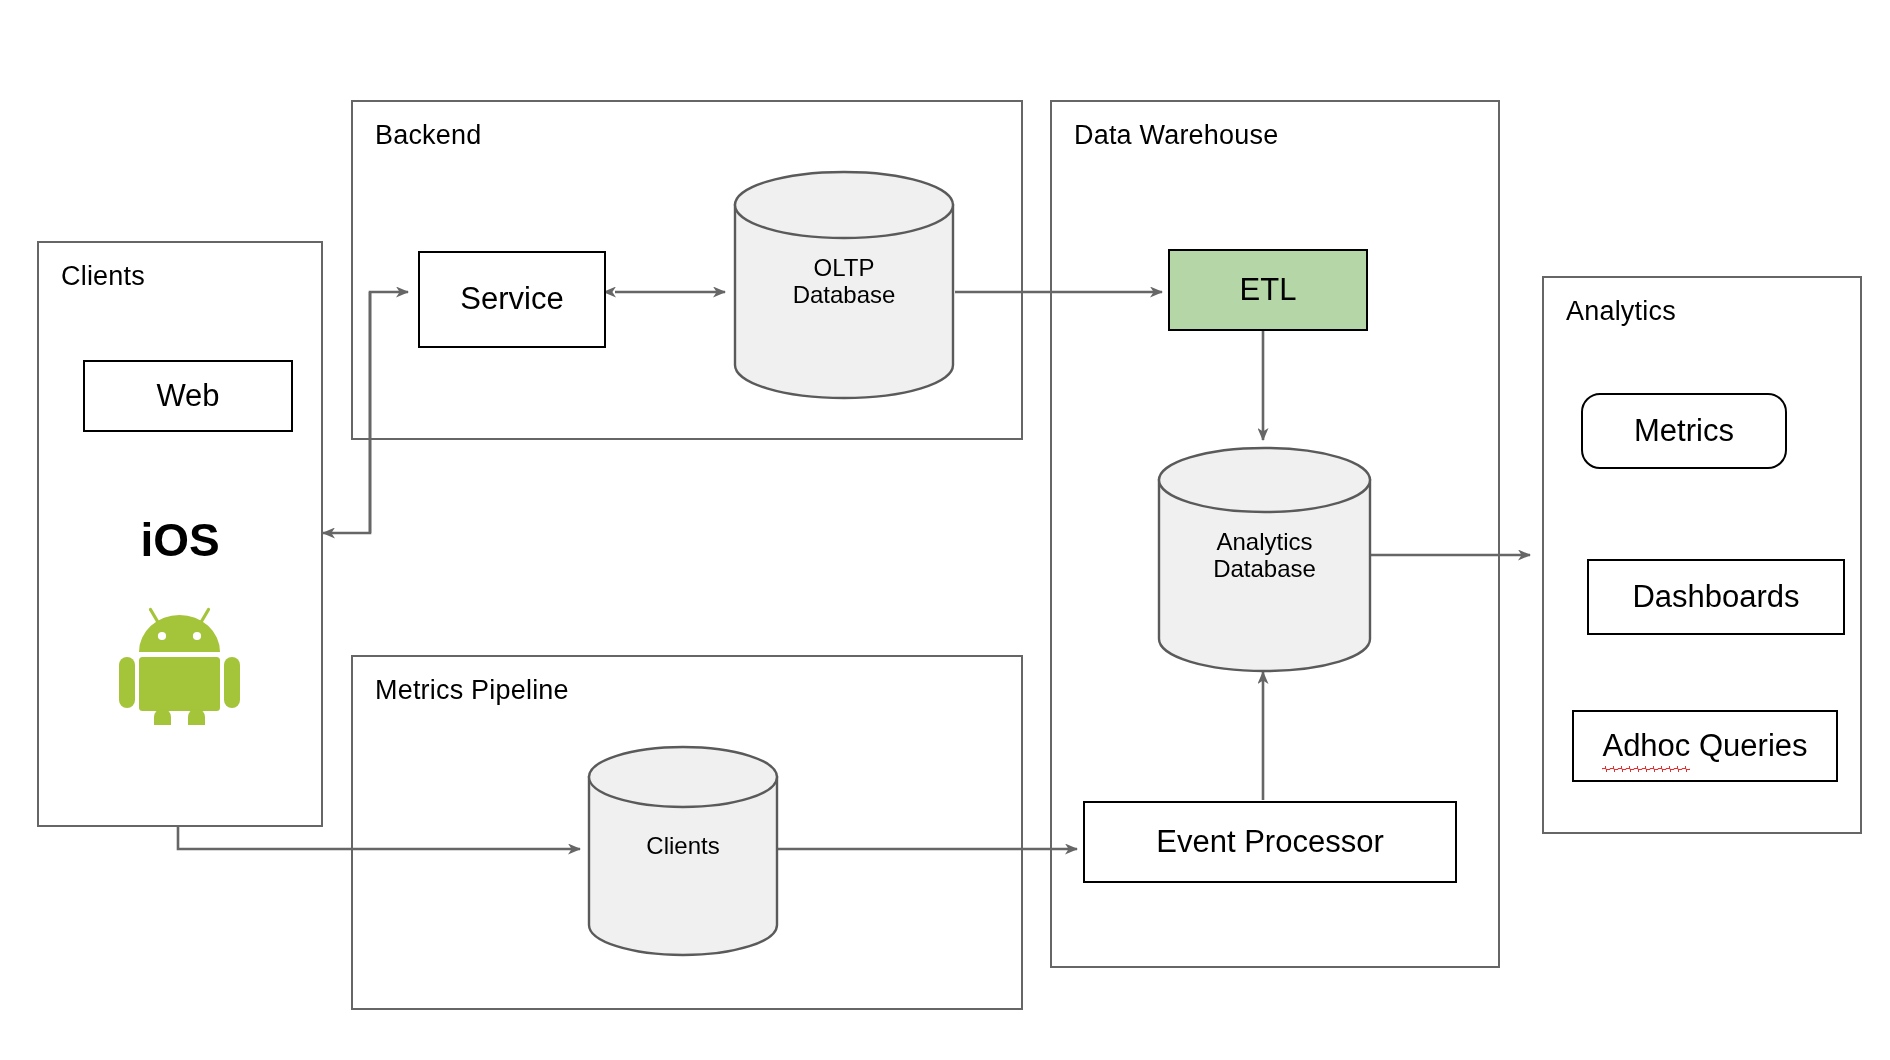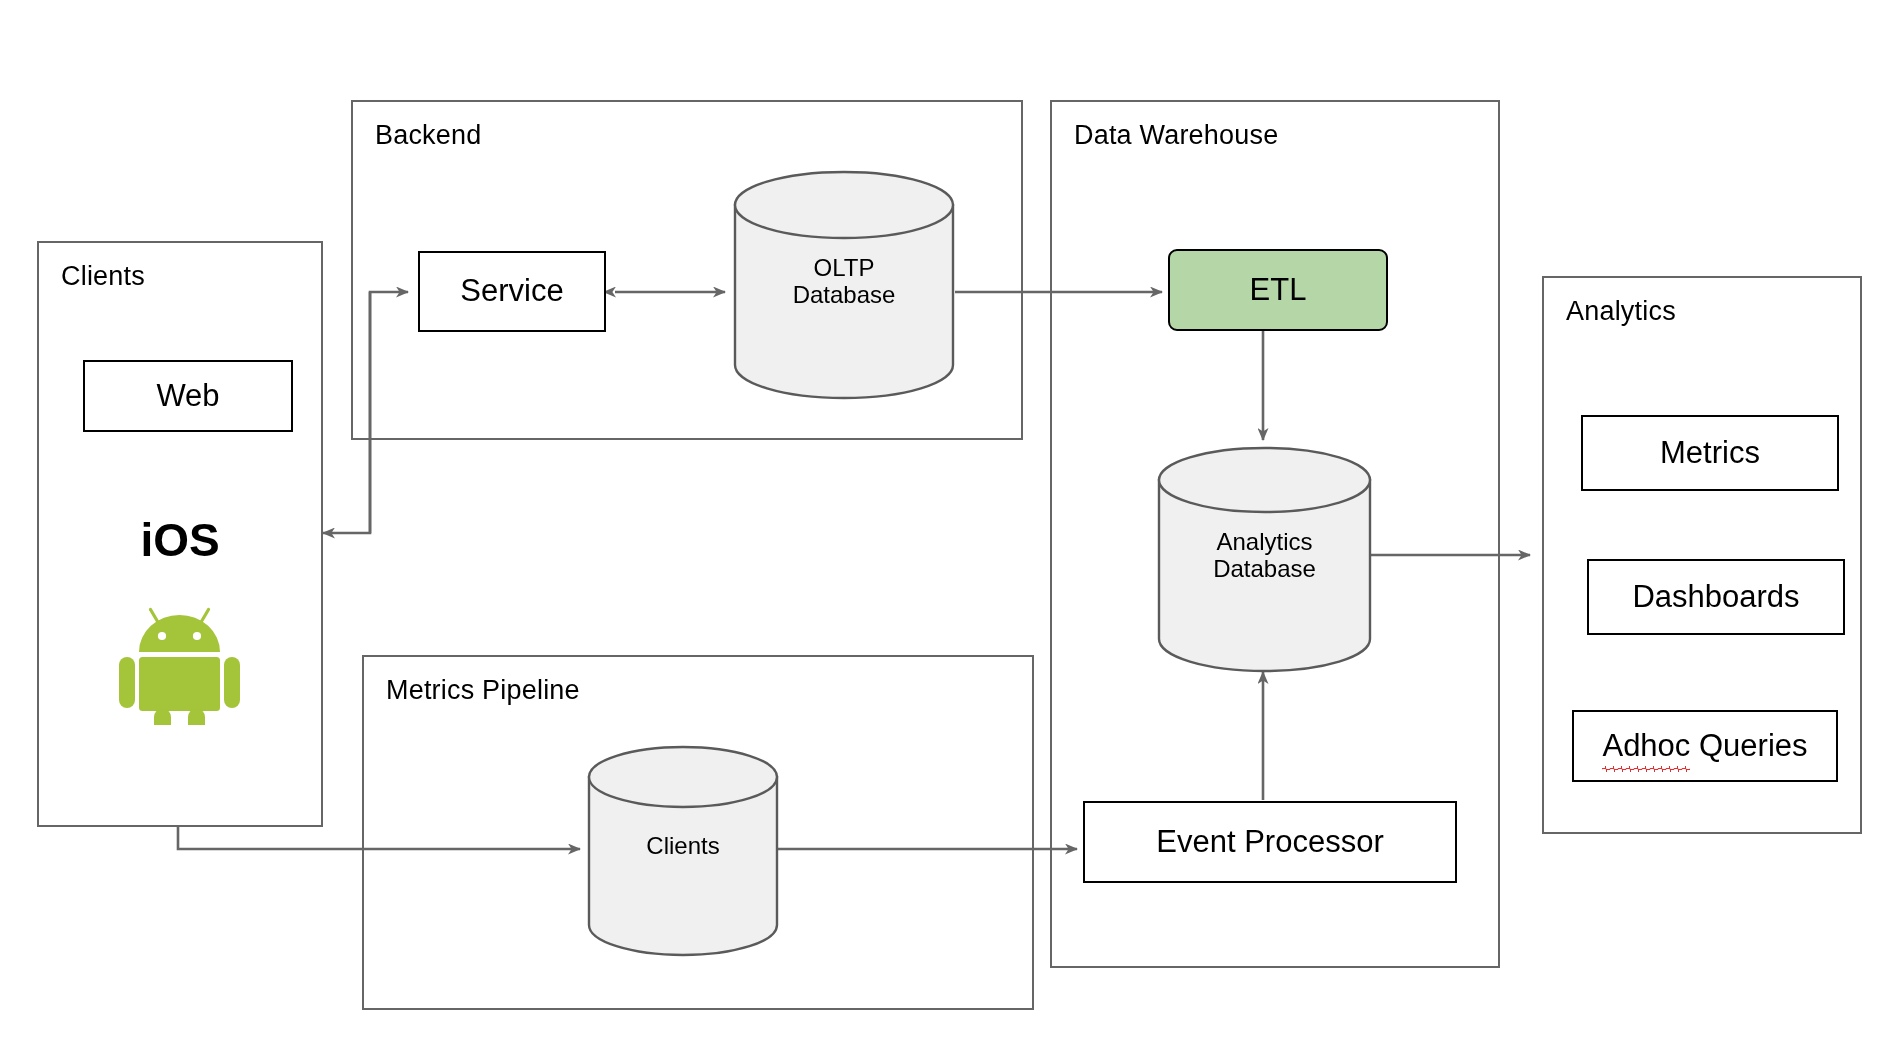--- a/index.html
+++ b/index.html
@@ -190,71 +190,71 @@
 
       <circle cx="45" cy="31" r="4.1" fill="#ffffff"></circle>
       <circle cx="80" cy="31" r="4.1" fill="#ffffff"></circle>
     </svg>
   </div>
 
   <div class="group" style="left:351px; top:100px; width:672px; height:340px;">
     <div class="group-title">Backend</div>
   </div>
 
-  <div class="node-box" style="left:418px; top:251px; width:188px; height:81px;">
+  <div class="node-box" style="left:418px; top:251px; width:188px; height:97px;">
     <span>Service</span>
   </div>
 
   <div class="cyl" style="left:733px; top:170px; width:222px; height:230px;">
     <svg viewBox="0 0 222 230" width="222" height="230" aria-hidden="true">
       <path d="M2 35 L2 195 A 109 33 0 0 0 220 195 L220 35 Z" fill="#f0f0f0" stroke="#5a5a5a" stroke-width="2.4"></path>
       <ellipse cx="111" cy="35" rx="109" ry="33" fill="#f0f0f0" stroke="#5a5a5a" stroke-width="2.4"></ellipse>
     </svg>
     <div class="cyl-label" style="top:85px;">OLTP
 Database</div>
   </div>
 
-  <div class="group" style="left:351px; top:655px; width:672px; height:355px;margin-left:11px;">
+  <div class="group" style="left:351px; top:655px; width:672px; height:355px;">
     <div class="group-title">Metrics Pipeline</div>
   </div>
 
   <div class="cyl" style="left:587px; top:745px; width:192px; height:212px;">
     <svg viewBox="0 0 192 212" width="192" height="212" aria-hidden="true">
       <path d="M2 32 L2 180 A 94 30 0 0 0 190 180 L190 32 Z" fill="#f0f0f0" stroke="#5a5a5a" stroke-width="2.4"></path>
       <ellipse cx="96" cy="32" rx="94" ry="30" fill="#f0f0f0" stroke="#5a5a5a" stroke-width="2.4"></ellipse>
     </svg>
     <div class="cyl-label" style="top:88px;">Clients</div>
   </div>
 
   <div class="group" style="left:1050px; top:100px; width:450px; height:868px;text-align:right;">
     <div class="group-title">Data Warehouse</div>
   </div>
 
-  <div class="node-box accent" style="left:1168px; top:249px; width:220px; height:82px;border-radius:9px;">
+  <div class="node-box accent" style="left:1168px; top:249px; width:200px; height:82px;">
     <span>ETL</span>
   </div>
 
   <div class="cyl" style="left:1157px; top:446px; width:215px; height:227px;">
     <svg viewBox="0 0 215 227" width="215" height="227" aria-hidden="true">
       <path d="M2 34 L2 193 A 105.5 32 0 0 0 213 193 L213 34 Z" fill="#f0f0f0" stroke="#5a5a5a" stroke-width="2.4"></path>
       <ellipse cx="107.5" cy="34" rx="105.5" ry="32" fill="#f0f0f0" stroke="#5a5a5a" stroke-width="2.4"></ellipse>
     </svg>
     <div class="cyl-label" style="top:83px;">Analytics
 Database</div>
   </div>
 
   <div class="node-box" style="left:1083px; top:801px; width:374px; height:82px;">
     <span>Event Processor</span>
   </div>
 
   <div class="group" style="left:1542px; top:276px; width:320px; height:558px;">
     <div class="group-title">Analytics</div>
   </div>
 
-  <div class="node-box" style="left:1581px; top:415px; width:258px; height:76px;">
+  <div class="node-box" style="left:1581px; top:393px; width:206px; height:76px;border-radius:19px;">
     <span>Metrics</span>
   </div>
 
   <div class="node-box" style="left:1587px; top:559px; width:258px; height:76px;">
     <span>Dashboards</span>
   </div>
 
   <div class="node-box" style="left:1572px; top:710px; width:266px; height:72px;">
     <span>
       <span class="squiggle">Adhoc</span><span> Queries</span>

